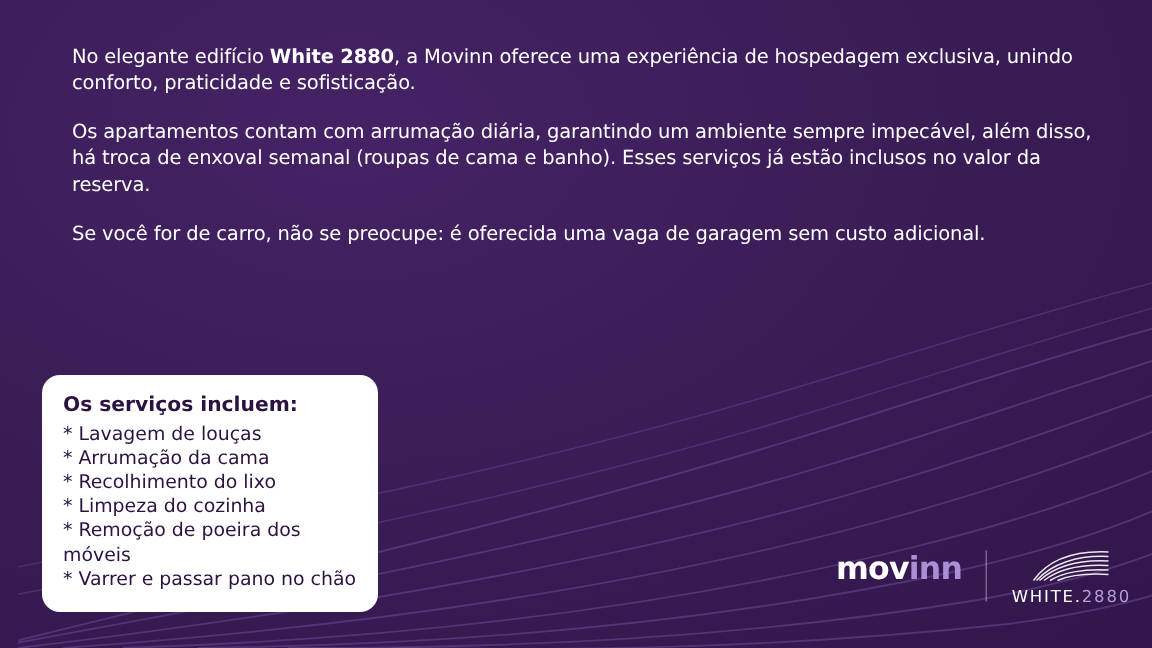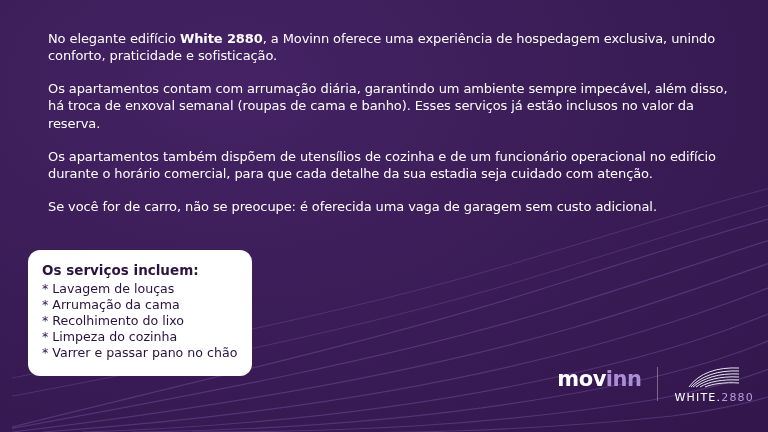--- a/index.html
+++ b/index.html
@@ -130,31 +130,31 @@
       <path d="M-20 250 C 160 214, 330 182, 500 132 C 620 96, 715 66, 790 48"></path>
       <path d="M-20 268 C 170 232, 345 198, 512 148 C 630 112, 722 82, 790 64"></path>
     </g>
   </svg>
 
   <div class="content">
     <p class="para">
       <span>No elegante edifício </span><b>White 2880</b><span>, a Movinn oferece uma experiência de hospedagem exclusiva, unindo conforto, praticidade e sofisticação.</span>
     </p>
     <p class="para">Os apartamentos contam com arrumação diária, garantindo um ambiente sempre impecável, além disso, há troca de enxoval semanal (roupas de cama e banho). Esses serviços já estão inclusos no valor da reserva.</p>
-    <p class="para">Os apartamentos também dispõem de utensílios de cozinha e de um funcionário operacional no edifício durante o horário comercial, para que cada detalhe da sua estadia seja cuidado com atenção.</p>
     <p class="para">Se você for de carro, não se preocupe: é oferecida uma vaga de garagem sem custo adicional.</p>
   </div>
 
   <div class="card">
     <h3>Os serviços incluem:</h3>
     <ul>
       <li>* Lavagem de louças</li>
       <li>* Arrumação da cama</li>
       <li>* Recolhimento do lixo</li>
       <li>* Limpeza do cozinha</li>
+      <li>* Remoção de poeira dos móveis</li>
       <li>* Varrer e passar pano no chão</li>
     </ul>
   </div>
 
   <div class="logo-area">
     <div class="movinn-logo">
       <span class="mov">mov</span>
         <span class="inn">inn</span>
     </div>
     <div class="divider"></div>

